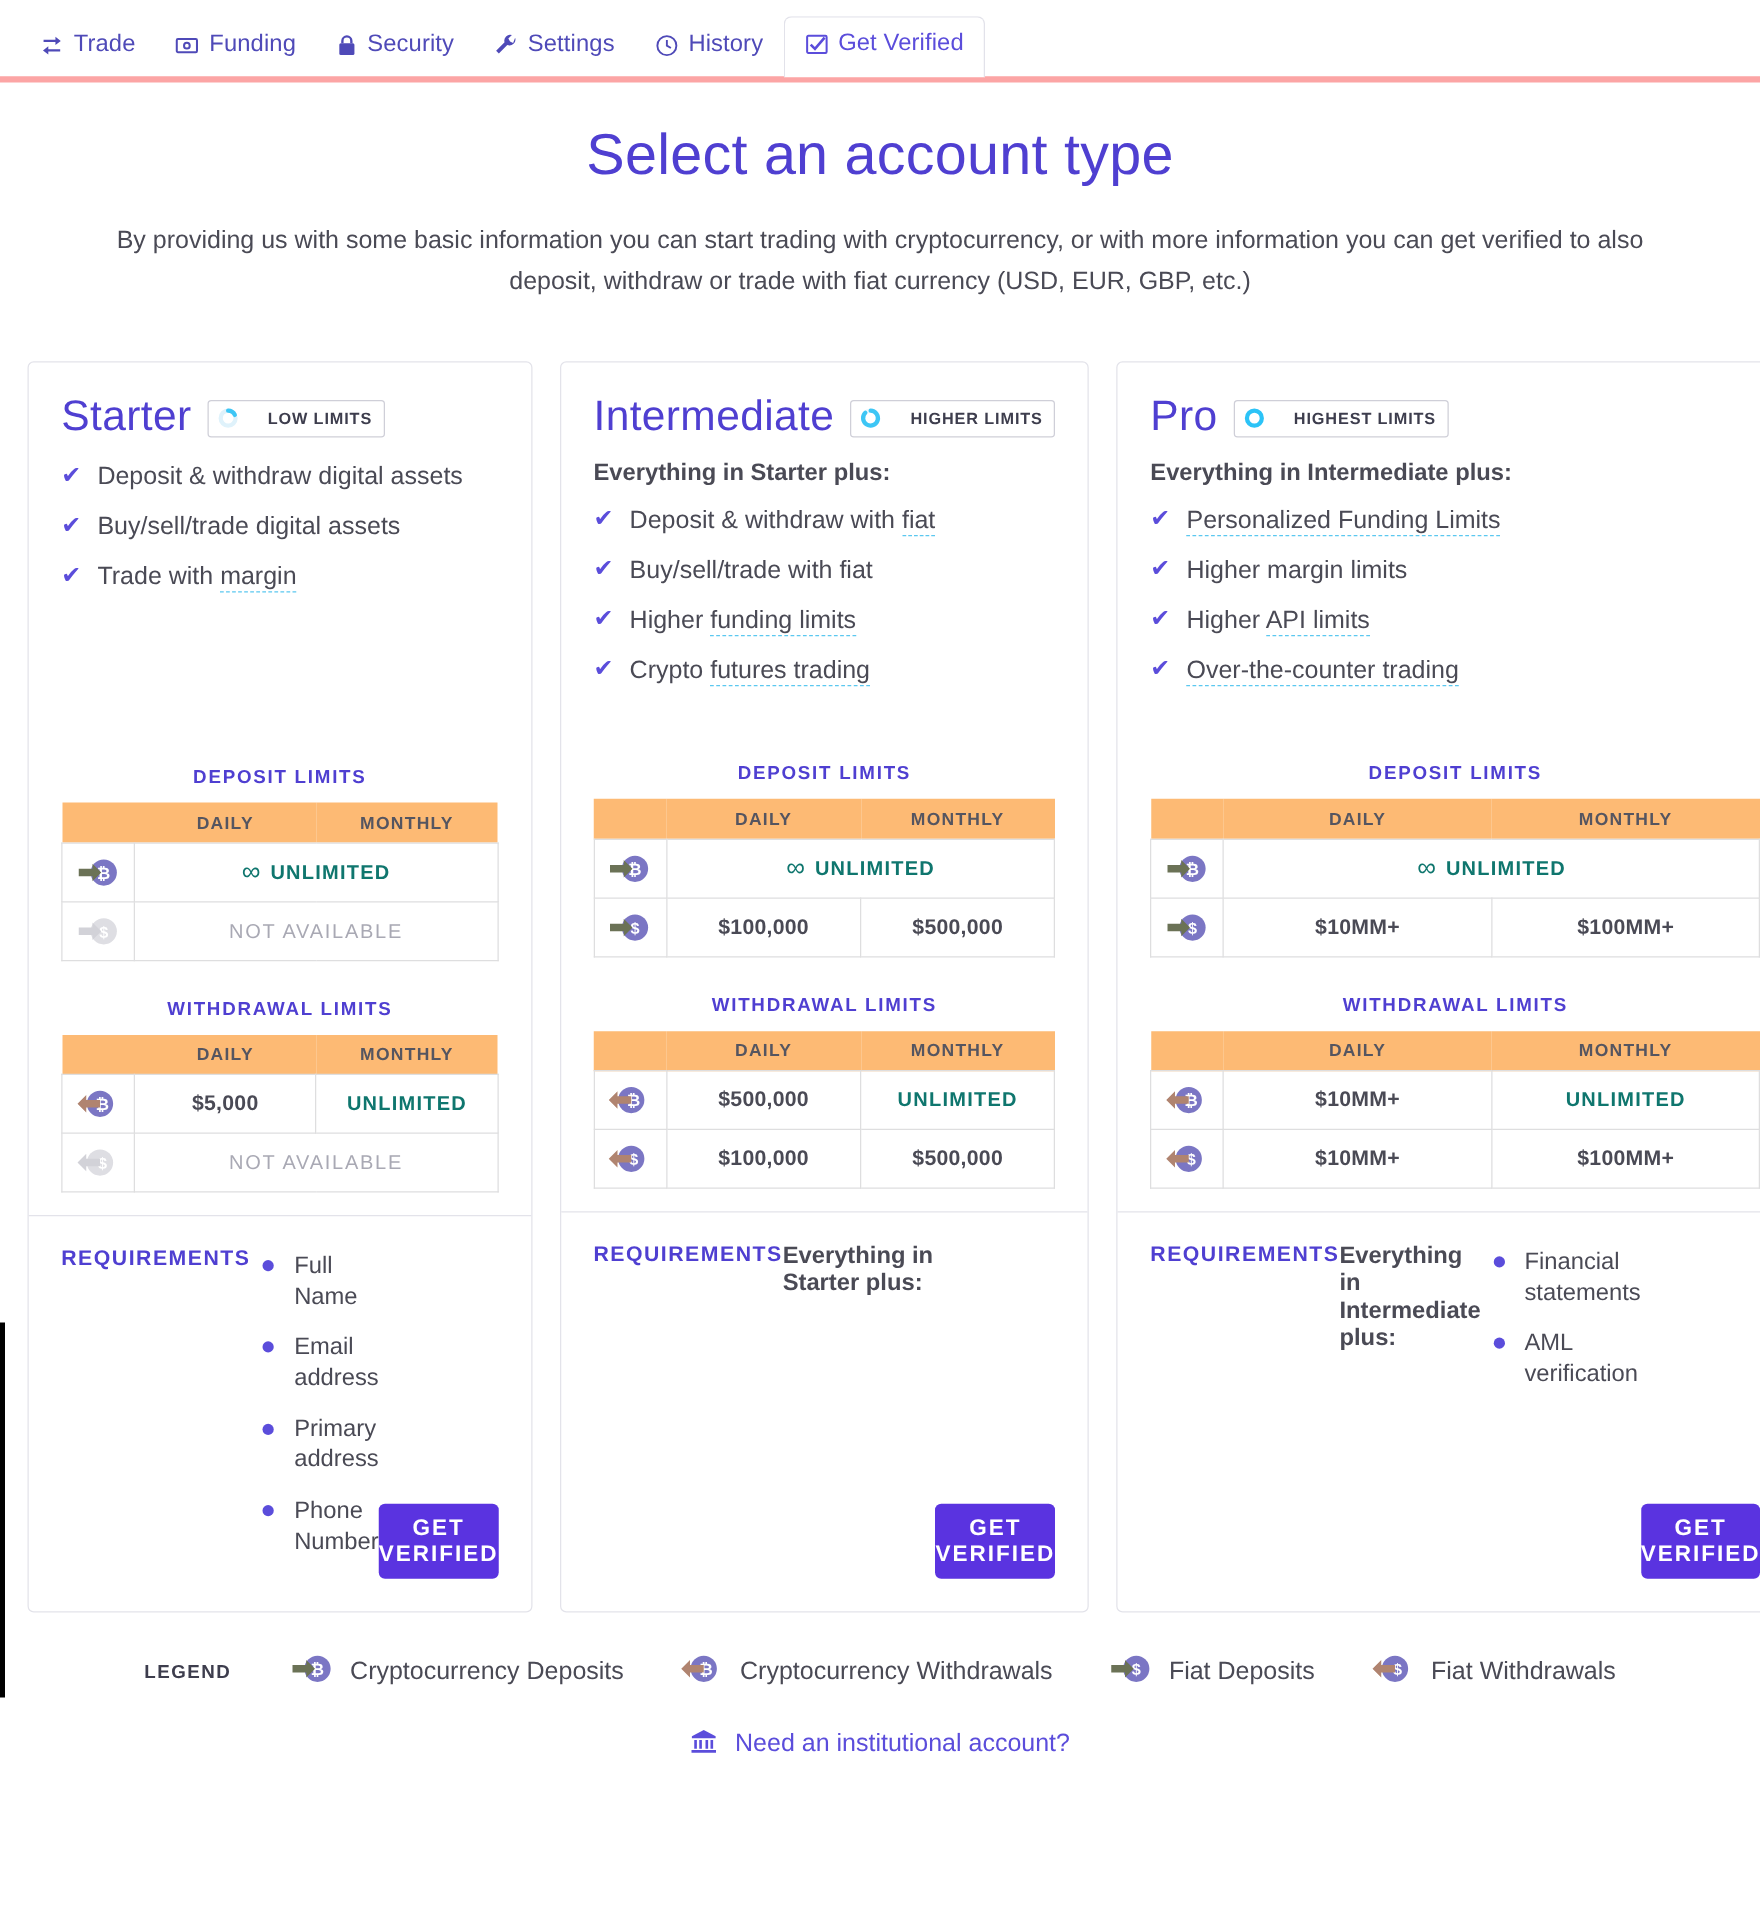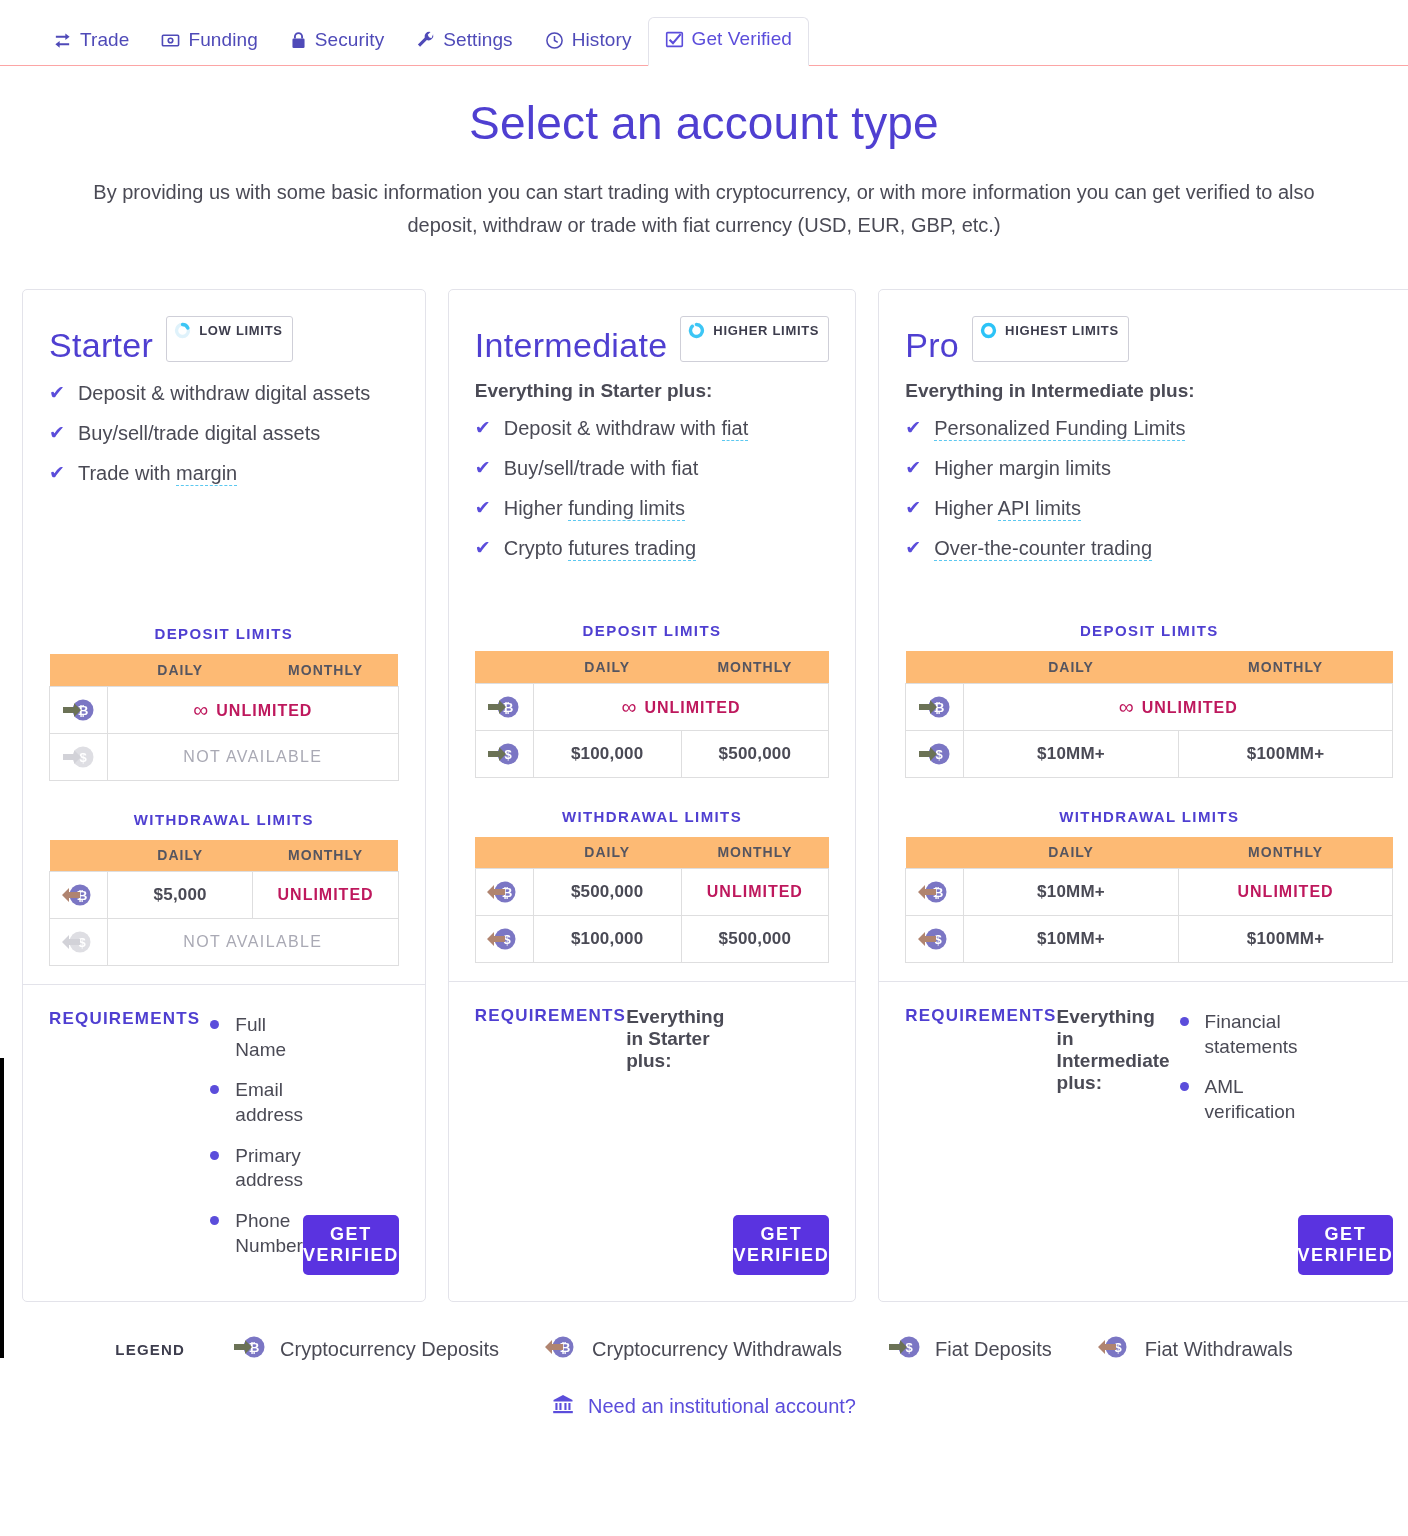--- a/index.html
+++ b/index.html
@@ -9,24 +9,24 @@
     background: #ffffff;
     font-family: "Liberation Sans", sans-serif;
     color: #4a4a55;
     overflow: hidden;
   }
 
   
   .tabbar {
     position: relative;
     height: 66px;
-    border-bottom: 1px solid #fca5a5;
+    border-bottom: 5px solid #fca5a5;
     display: flex;
     align-items: flex-end;
-    padding-left: 37px;
+    padding-left: 16px;
   }
   .tab {
     display: flex;
     align-items: center;
     gap: 8px;
     padding: 10px 16px 14px 16px;
     font-size: 19px;
     color: #4f4ab8;
     letter-spacing: .1px;
     white-space: nowrap;
@@ -88,24 +88,24 @@
   .tier-name {
     font-size: 34px;
     font-weight: 400;
     color: #4f3fd1;
     letter-spacing: .3px;
     line-height: 1;
   }
   .badge {
     display: inline-flex;
     align-items: center;
-    gap: 8px;
+    gap: 23px;
     border: 1px solid #cfcfd8;
     border-radius: 3px;
-    padding: 5px 9px 22px 7px;
+    padding: 5px 9px 6px 7px;
     font-size: 13px;
     font-weight: 700;
     letter-spacing: .7px;
     color: #3d3d4d;
     white-space: nowrap;
   }
   .ring { display: block; }
 
   .plus-line {
     font-size: 19px;
@@ -157,21 +157,21 @@
     border: none;
     font-size: 14px;
     font-weight: 700;
     letter-spacing: 1px;
     color: #555560;
     height: 32px;
   }
   th.ico-col, td.ico-col { width: 58px; }
   td.ico-col { padding: 0; }
   .unlim {
-    color: #be185d;
+    color: #0f766e;
     font-weight: 700;
     font-size: 16px;
     letter-spacing: 1px;
   }
   .inf { font-size: 21px; font-weight: 400; vertical-align: -1px; margin-right: 7px; }
   .na {
     color: #a9a9b4;
     font-weight: 400;
     font-size: 16px;
     letter-spacing: 1.4px;

